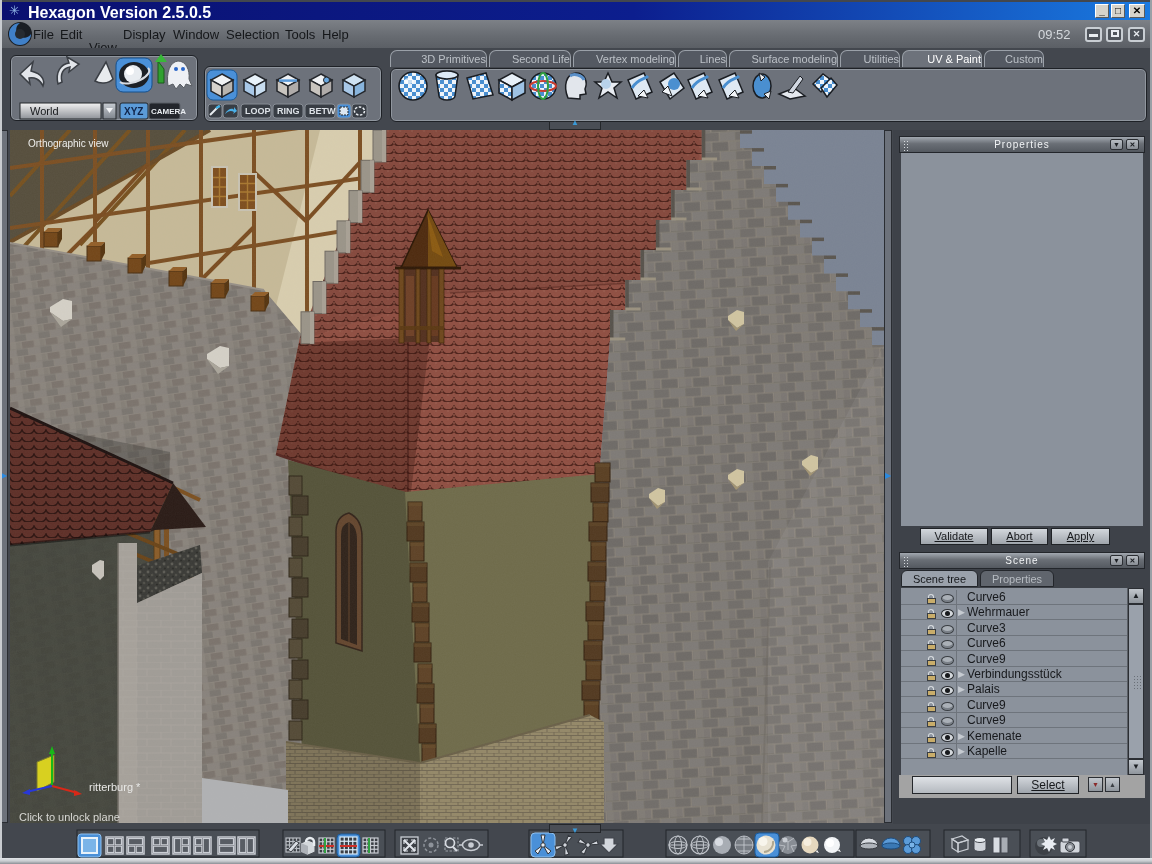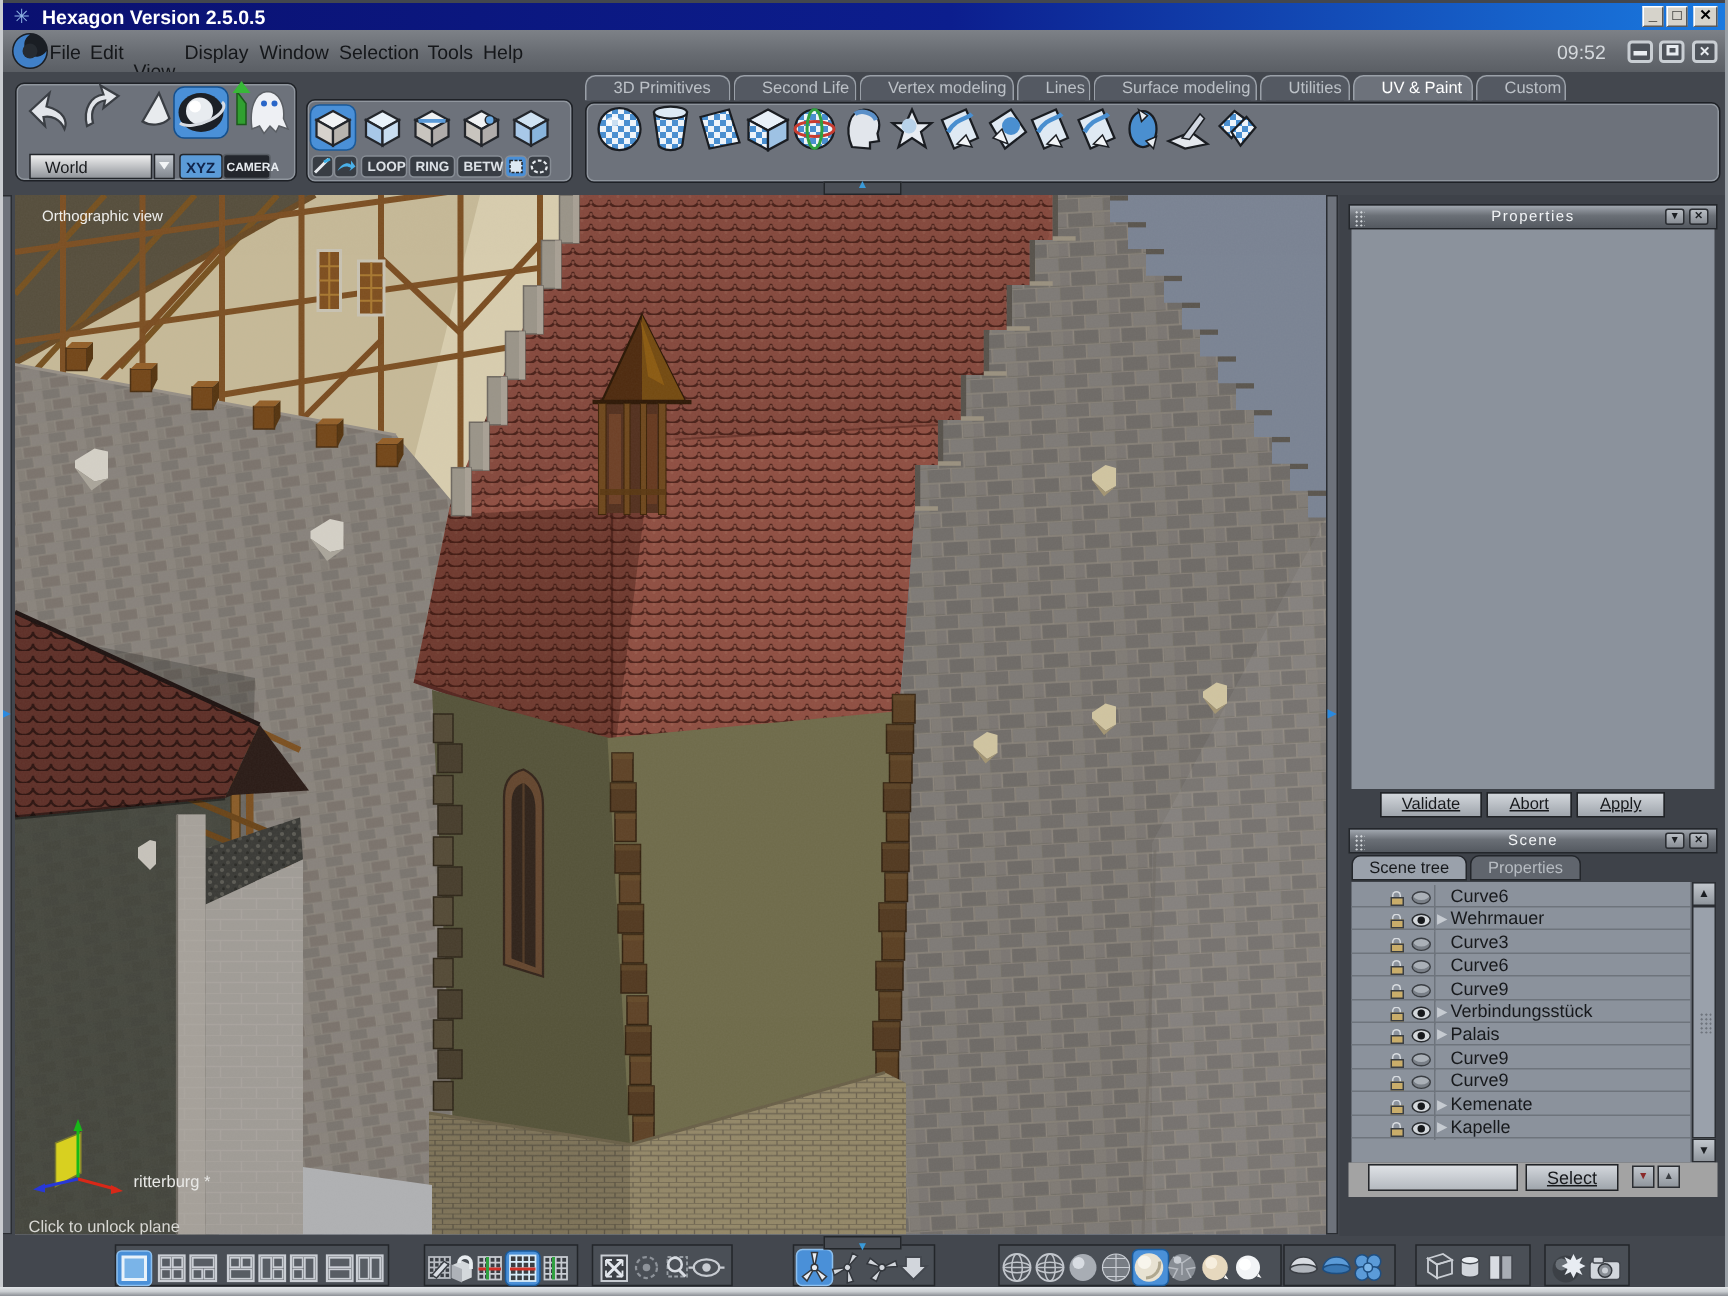--- a/index.html
+++ b/index.html
@@ -1,26 +1,26 @@
 <!DOCTYPE html>
 <html><head><meta charset="utf-8"><style>
 html,body{margin:0;padding:0;width:1152px;height:864px;overflow:hidden;background:#43474e;font-family:"Liberation Sans",sans-serif;}
 *{box-sizing:border-box;}
 #win{position:absolute;left:0;top:0;width:1152px;height:864px;}
 #titlebar{position:absolute;left:2px;top:2px;width:1148px;height:18px;background:linear-gradient(to right,#0a1070,#0c1e8e 55%,#1a7ae0);}
-#titlebar .ttxt{position:absolute;left:26px;top:2px;color:#fff;font-weight:bold;font-size:13px;letter-spacing:0px;}
+#titlebar .ttxt{position:absolute;left:26px;top:2px;color:#fff;font-weight:bold;font-size:16px;letter-spacing:0px;}
 #titlebar .ticon{position:absolute;left:7px;top:1px;color:#8fb4e4;font-size:13px;}
 .wbtn{position:absolute;top:4px;width:14px;height:14px;background:#d6d3cb;border:1px solid #fff;border-right-color:#5a5a5a;border-bottom-color:#5a5a5a;color:#000;font-size:10px;font-weight:bold;text-align:center;line-height:12px;}
 #menubar{position:absolute;left:2px;top:20px;width:1148px;height:28px;background:linear-gradient(#7d8187,#686c72 55%,#5b5f65);}
 .menu{position:absolute;top:7px;color:#15171a;font-size:13px;}
 #mlogo{position:absolute;left:5px;top:1px;width:26px;height:26px;}
 #clock{position:absolute;left:1036px;top:7px;color:#d4d8dc;font-size:13px;}
 .fbtn{position:absolute;top:27px;width:17px;height:15px;background:#4e535a;border:2px solid #c9ced3;border-radius:3px;color:#e8ecf0;font-size:9px;font-weight:bold;text-align:center;line-height:11px;}
 #toolzone{position:absolute;left:0;top:48px;width:1152px;height:82px;background:#43474e;}
-.tab{position:absolute;top:2px;height:17px;background:#545962;border:1px solid #9aa0a8;border-bottom:none;border-radius:7px 7px 0 0;color:#bcc1c7;font-size:11px;text-align:left;line-height:16px;padding-left:18px;}
+.tab{position:absolute;top:2px;height:17px;background:#545962;border:1px solid #9aa0a8;border-bottom:none;border-radius:7px 7px 0 0;color:#bcc1c7;font-size:11px;text-align:right;line-height:16px;}
 .tab.act{background:#6d727b;color:#ffffff;}
 .panel{position:absolute;background:#6d727b;border:1px solid #1e2126;border-radius:6px;box-shadow:inset 0 0 0 1px #90969e;}
 #viewport{position:absolute;left:10px;top:130px;width:874px;height:693px;background:#7b8495;}
 .strip{position:absolute;width:8px;background:#6d727b;border:1px solid #2a2d32;}
 #rcol{position:absolute;left:893px;top:130px;width:259px;height:694px;background:#3e4249;}
 .phead{position:absolute;height:17px;background:linear-gradient(#a2a8b0,#6a6f76 45%,#545960);border:1px solid #23262b;color:#f2f4f6;font-size:10px;text-align:center;line-height:15px;letter-spacing:1px;}
 .hbtn{position:absolute;top:3px;width:13px;height:11px;background:linear-gradient(#b8bdc3,#888d94);border:1px solid #2b2e33;border-radius:2px;color:#1c1f23;font-size:7px;text-align:center;line-height:10px;font-weight:bold;}
 .grip{position:absolute;left:3px;top:3px;width:7px;height:11px;background-image:radial-gradient(circle,#d8dce0 35%,transparent 40%);background-size:3px 3px;}
 #props-body{position:absolute;left:901px;top:153px;width:242px;height:373px;background:#8b929c;}
 .pbtn{position:absolute;top:528px;height:17px;background:linear-gradient(#d3d7dc,#9fa5ac);border:1px solid #202327;color:#17191c;font-size:11px;text-align:center;line-height:15px;text-decoration:underline;}

